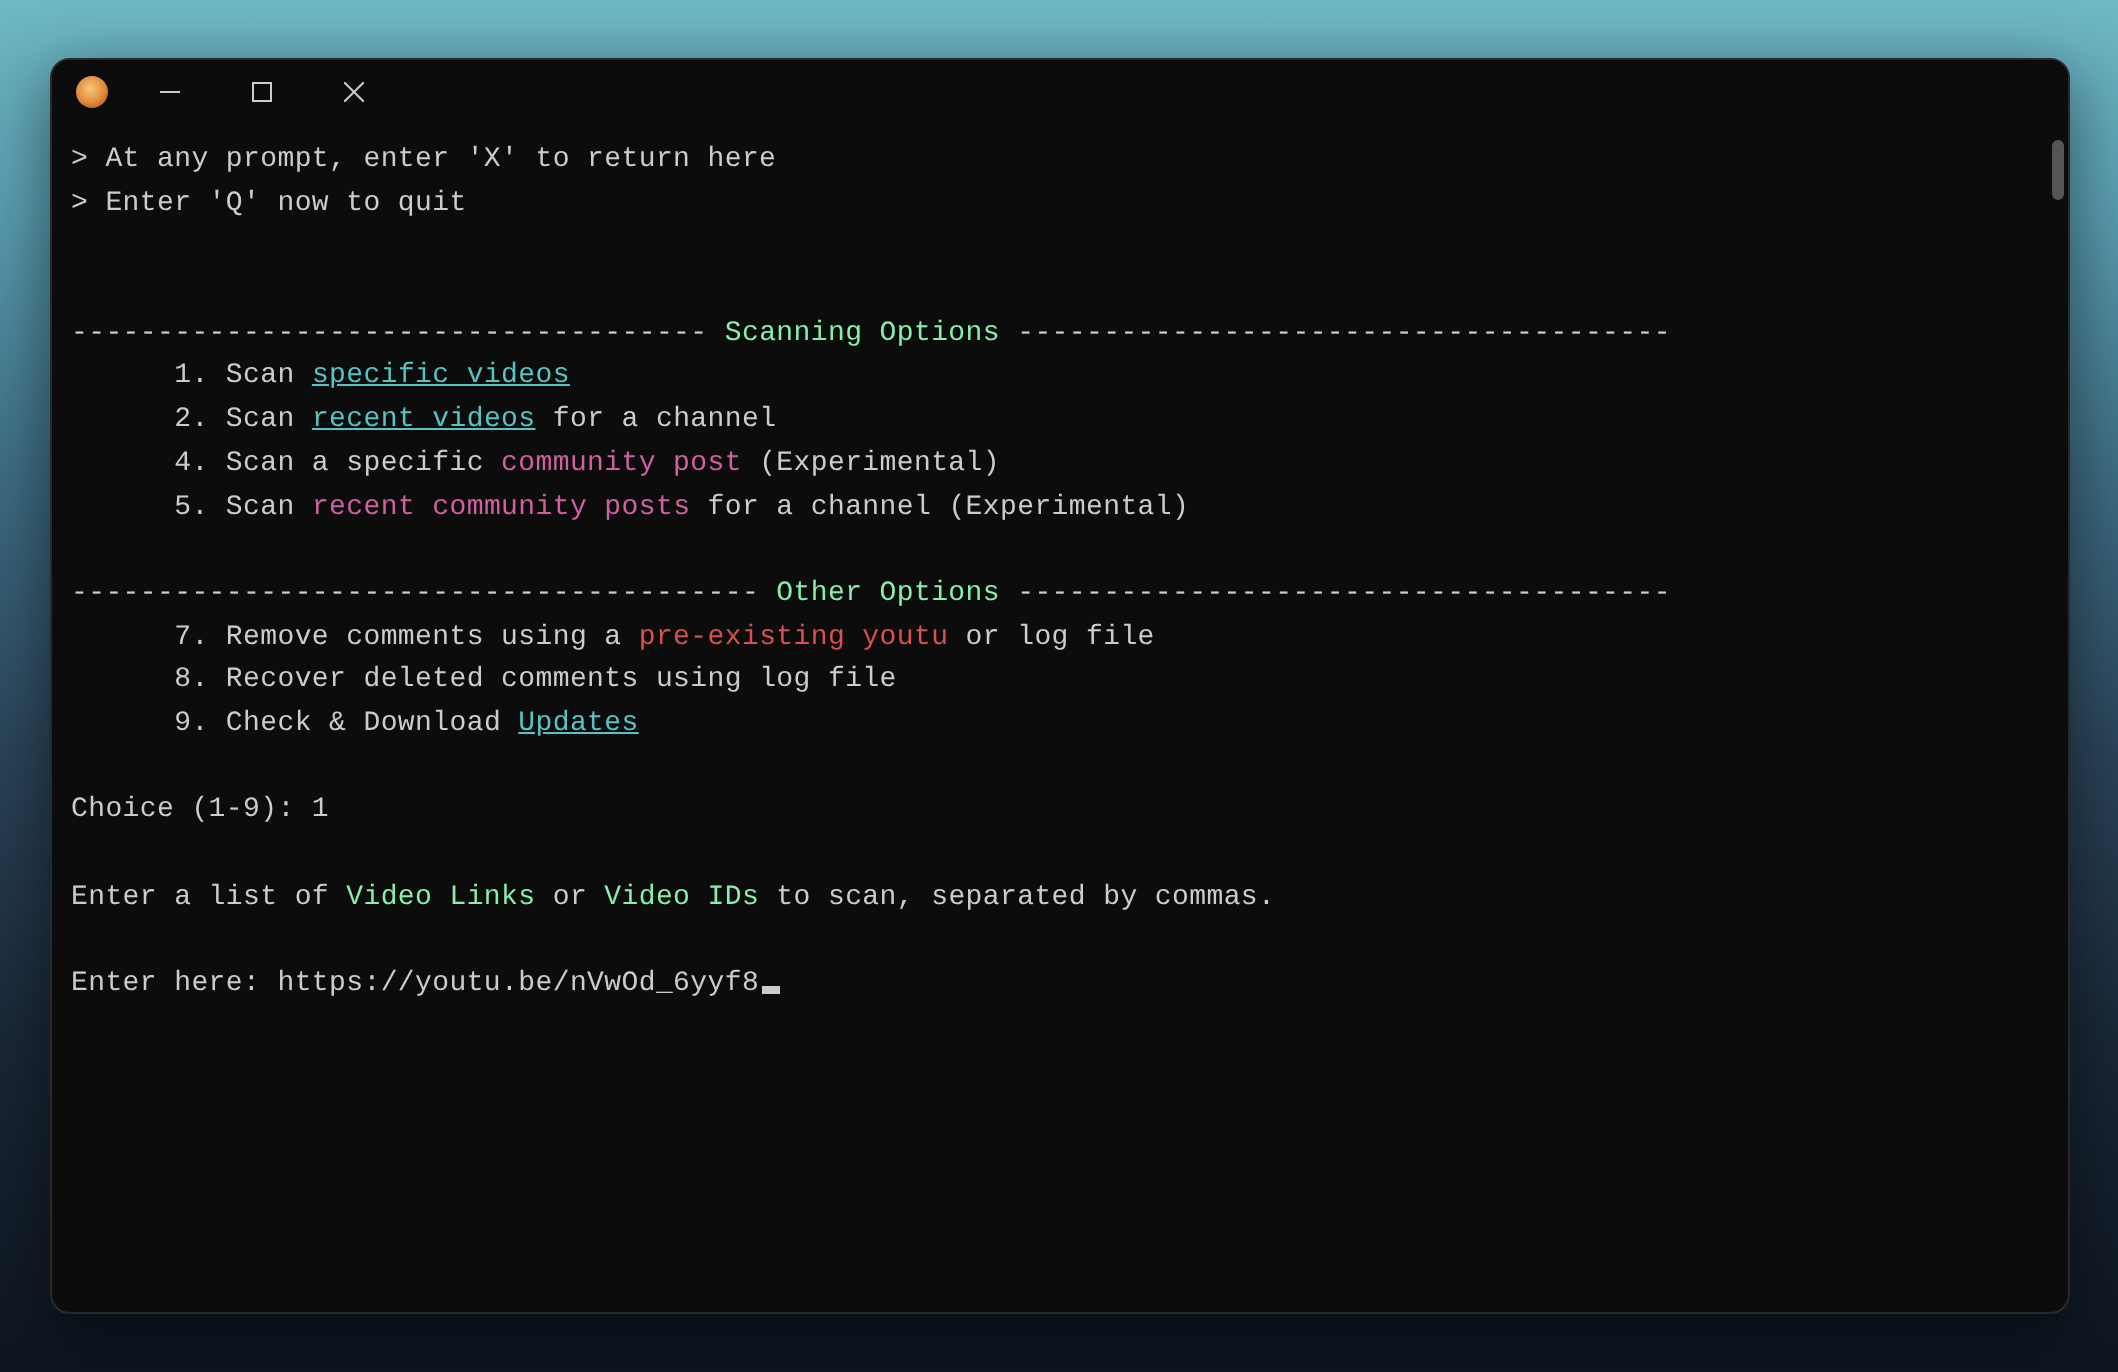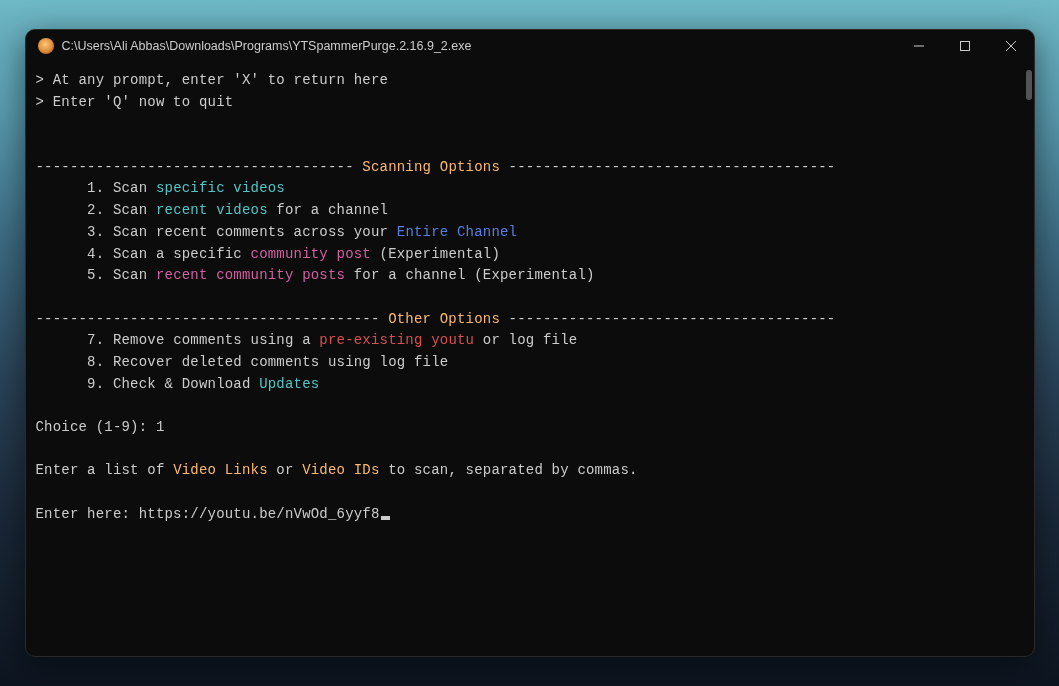--- a/index.html
+++ b/index.html
@@ -72,42 +72,41 @@
   .scrollbar-track {
     position: absolute;
     right: 2px;
     top: 8px;
     width: 6px;
     height: 30px;
     background: #555;
     border-radius: 3px;
   }
   .line { white-space: pre; letter-spacing: 0.2px; }
-  .c-yellow { color: #fdba74; }
-  .c-cyan { color: #56c4c5; }
+  .c-yellow { color: #86efac; }
+  .c-cyan { color: #56c4c5; text-decoration: underline; }
   .c-blue { color: #5a7fe0; }
   .c-magenta { color: #d160a3; }
   .c-green { color: #2fa33d; }
   .c-red { color: #d85050; }
   .cursor {
     display: inline-block;
     width: 9px;
     height: 4px;
     background: #cccccc;
     vertical-align: -2px;
     margin-left: 1px;
   }
 </style>
 </head>
 <body>
 
 <div class="window">
   <div class="titlebar">
     <div class="icon"></div>
-    <div class="title">C:\Users\Ali Abbas\Downloads\Programs\YTSpammerPurge.2.16.9_2.exe</div>
     <div class="win-controls">
       <div class="win-btn">
         <svg viewBox="0 0 10 10">
             <line x1="0" y1="5" x2="10" y2="5" stroke="#ccc" stroke-width="1"></line>
           </svg>
       </div>
       <div class="win-btn">
         <svg viewBox="0 0 10 10">
             <rect x="0.5" y="0.5" width="9" height="9" stroke="#ccc" stroke-width="1" fill="none"></rect>
           </svg>
@@ -126,21 +125,20 @@
 
     <div class="line">&gt; At any prompt, enter 'X' to return here</div>
     <div class="line">&gt; Enter 'Q' now to quit</div>
     <div class="line">&nbsp;</div>
     <div class="line">&nbsp;</div>
 
     <div class="line"><span>-------------------------------------</span><span class="c-yellow"> Scanning Options </span><span>--------------------------------------</span></div>
 
     <div class="line"><span>      1. </span><span>Scan </span><span class="c-cyan">specific videos</span></div>
     <div class="line"><span>      2. </span><span>Scan </span><span class="c-cyan">recent videos</span><span> for a channel</span></div>
-    <div class="line"><span>      3. </span><span>Scan recent comments across your </span><span class="c-blue">Entire Channel</span></div>
     <div class="line"><span>      4. </span><span>Scan a specific </span><span class="c-magenta">community post</span><span> (Experimental)</span></div>
     <div class="line"><span>      5. </span><span>Scan </span><span class="c-magenta">recent community posts</span><span> for a channel (Experimental)</span></div>
 
     <div class="line">&nbsp;</div>
     <div class="line"><span>----------------------------------------</span><span class="c-yellow"> Other Options </span><span>--------------------------------------</span></div>
 
     <div class="line"><span>      7. </span><span>Remove comments using a </span><span class="c-red">pre-existing youtu</span><span> or log file</span></div>
     <div class="line"><span>      8. </span><span>Recover deleted comments using log file</span></div>
     <div class="line"><span>      9. </span><span>Check &amp; Download </span><span class="c-cyan">Updates</span></div>
 

